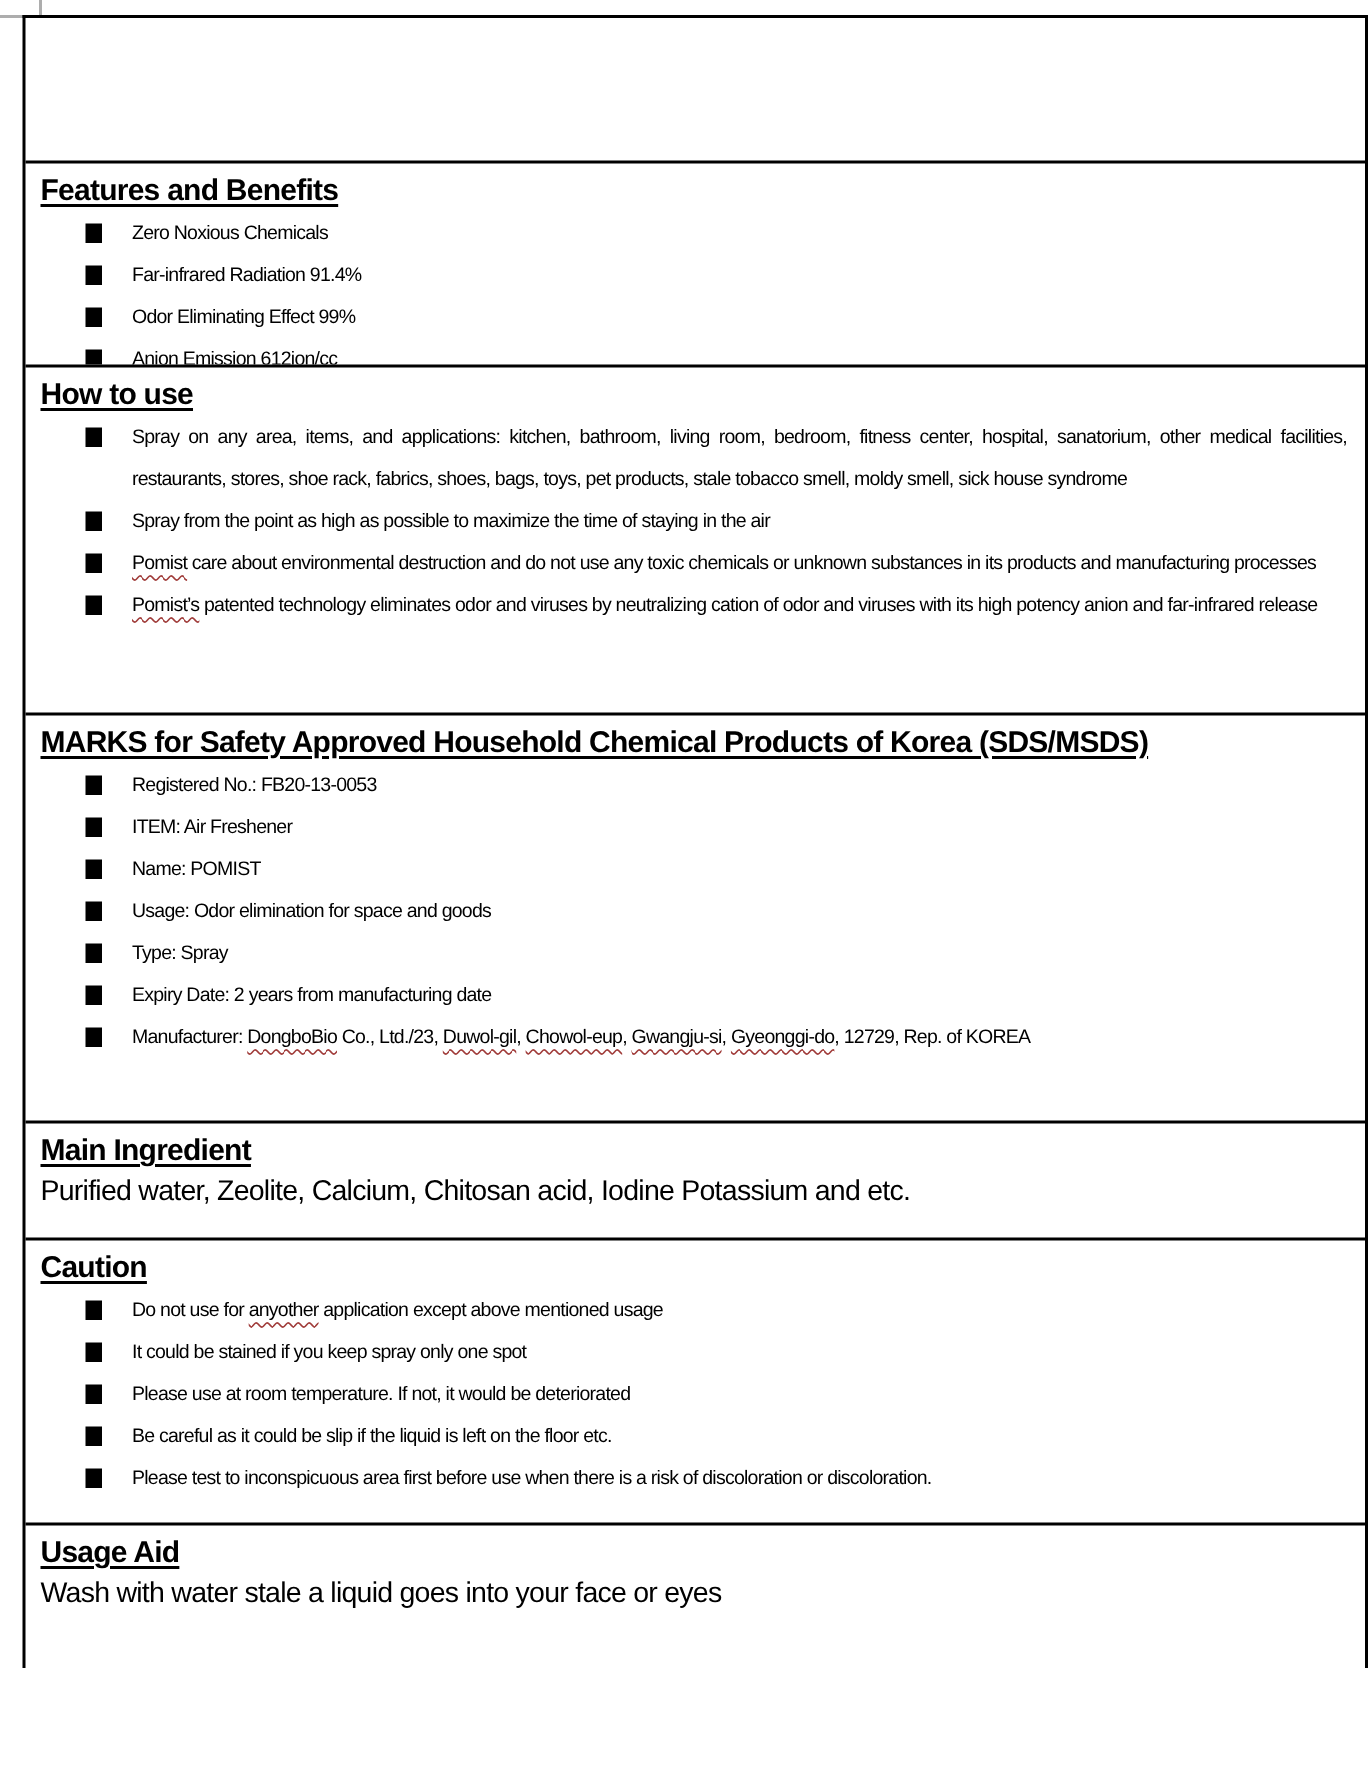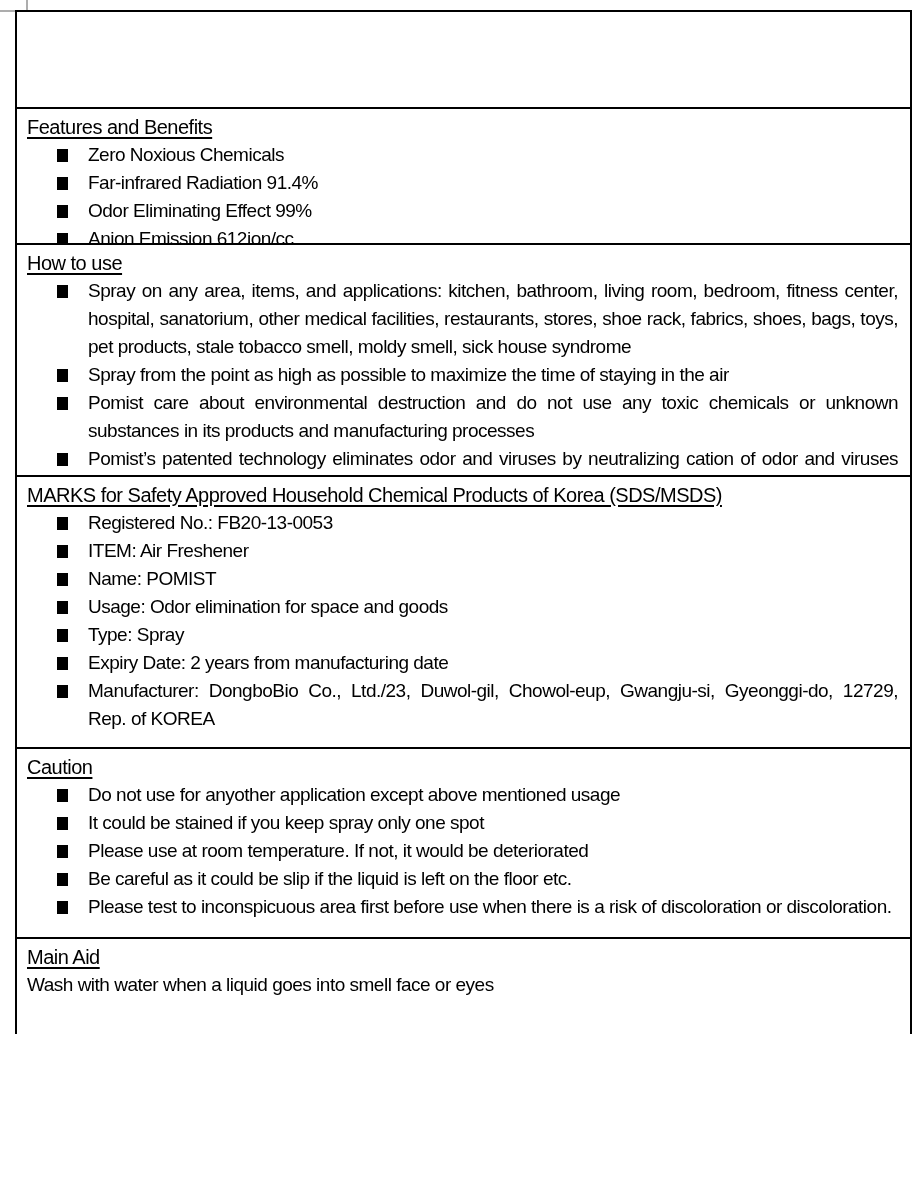--- a/index.html
+++ b/index.html
@@ -49,64 +49,66 @@
   #sec-empty-header   { height: 97px;  }
   #sec-features       { height: 136px; }
   #sec-how-to-use     { height: 232px; }
   #sec-marks          { height: 272px; }
   #sec-main-ingredient{ height: 78px;  }
   #sec-caution        { height: 190px; }
   #sec-first-aid      { height: 95px; border-bottom: none; }
 
   .heading {
     display: inline-block;
-    font-weight: normal;
+    font-weight: bold;
     font-size: 20px;
     line-height: 28px;
     letter-spacing: -0.5px;
     text-decoration: underline;
     text-decoration-thickness: 2px;
     text-underline-offset: 3px;
     white-space: nowrap;
   }
   .bullet {
     position: relative;
     padding-left: 61px;
     text-align: justify;
-    font-size: 19px;
+    font-size: 13px;
     line-height: 28px;
     letter-spacing: -0.5px;
   }
   .bullet-icon {
     position: absolute;
     left: 30px;
     top: 8px;
     width: 11px;
     height: 13px;
     background: #000000;
   }
   .paragraph {
     font-size: 19px;
     line-height: 28px;
     letter-spacing: -0.5px;
   }
   .squiggle {
+    text-decoration: underline;
     text-decoration-style: wavy;
     text-decoration-color: #a03b39;
     text-decoration-thickness: 1px;
     text-underline-offset: 4px;
   }
 </style>
 </head>
 <body>
 
 <div class="canvas">
   <div class="corner-h"></div>
   <div class="corner-v"></div>
   <div class="doc-table" id="doc-table">
       <div class="section" id="sec-empty-header"></div>
       <div class="section" id="sec-features"><span class="heading">Features and Benefits</span><div class="bullet"><span class="bullet-icon"></span><span class="">Zero Noxious Chemicals</span></div><div class="bullet"><span class="bullet-icon"></span><span class="">Far-infrared Radiation 91.4%</span></div><div class="bullet"><span class="bullet-icon"></span><span class="">Odor Eliminating Effect 99%</span></div><div class="bullet"><span class="bullet-icon"></span><span class="">Anion Emission 612ion/cc</span></div></div>
       <div class="section" id="sec-how-to-use"><span class="heading">How to use</span><div class="bullet"><span class="bullet-icon"></span><span class="">Spray on any area, items, and applications: kitchen, bathroom, living room, bedroom, fitness center, hospital, sanatorium, other medical facilities, restaurants, stores, shoe rack, fabrics, shoes, bags, toys, pet products, stale tobacco smell, moldy smell, sick house syndrome</span></div><div class="bullet"><span class="bullet-icon"></span><span class="">Spray from the point as high as possible to maximize the time of staying in the air</span></div><div class="bullet"><span class="bullet-icon"></span><span class="squiggle">Pomist</span><span class=""> care about environmental destruction and do not use any toxic chemicals or unknown substances in its products and manufacturing processes</span></div><div class="bullet"><span class="bullet-icon"></span><span class="squiggle">Pomist’s</span><span class=""> patented technology eliminates odor and viruses by neutralizing cation of odor and viruses with its high potency anion and far-infrared release</span></div></div>
       <div class="section" id="sec-marks"><span class="heading">MARKS for Safety Approved Household Chemical Products of Korea (SDS/MSDS)</span><div class="bullet"><span class="bullet-icon"></span><span class="">Registered No.: FB20-13-0053</span></div><div class="bullet"><span class="bullet-icon"></span><span class="">ITEM: Air Freshener</span></div><div class="bullet"><span class="bullet-icon"></span><span class="">Name: POMIST</span></div><div class="bullet"><span class="bullet-icon"></span><span class="">Usage: Odor elimination for space and goods</span></div><div class="bullet"><span class="bullet-icon"></span><span class="">Type: Spray</span></div><div class="bullet"><span class="bullet-icon"></span><span class="">Expiry Date: 2 years from manufacturing date</span></div><div class="bullet"><span class="bullet-icon"></span><span class="">Manufacturer: </span><span class="squiggle">DongboBio</span><span class=""> Co., Ltd./23, </span><span class="squiggle">Duwol-gil</span><span class="">, </span><span class="squiggle">Chowol-eup</span><span class="">, </span><span class="squiggle">Gwangju-si</span><span class="">, </span><span class="squiggle">Gyeonggi-do</span><span class="">, 12729, Rep. of KOREA</span></div></div>
+      <div class="section" id="sec-main-ingredient"><span class="heading">Main Ingredient</span><div class="paragraph">Purified water, Zeolite, Calcium, Chitosan acid, Iodine Potassium and etc.</div></div>
       <div class="section" id="sec-caution"><span class="heading">Caution</span><div class="bullet"><span class="bullet-icon"></span><span class="">Do not use for </span><span class="squiggle">anyother</span><span class=""> application except above mentioned usage</span></div><div class="bullet"><span class="bullet-icon"></span><span class="">It could be stained if you keep spray only one spot</span></div><div class="bullet"><span class="bullet-icon"></span><span class="">Please use at room temperature. If not, it would be deteriorated</span></div><div class="bullet"><span class="bullet-icon"></span><span class="">Be careful as it could be slip if the liquid is left on the floor etc.</span></div><div class="bullet"><span class="bullet-icon"></span><span class="">Please test to inconspicuous area first before use when there is a risk of discoloration or discoloration.</span></div></div>
-      <div class="section" id="sec-first-aid"><span class="heading">Main Aid</span><div class="paragraph">Wash with water when a liquid goes into smell face or eyes</div></div>
+      <div class="section" id="sec-first-aid"><span class="heading">Usage Aid</span><div class="paragraph">Wash with water stale a liquid goes into your face or eyes</div></div>
     </div>
 </div>
 
 </body></html>

